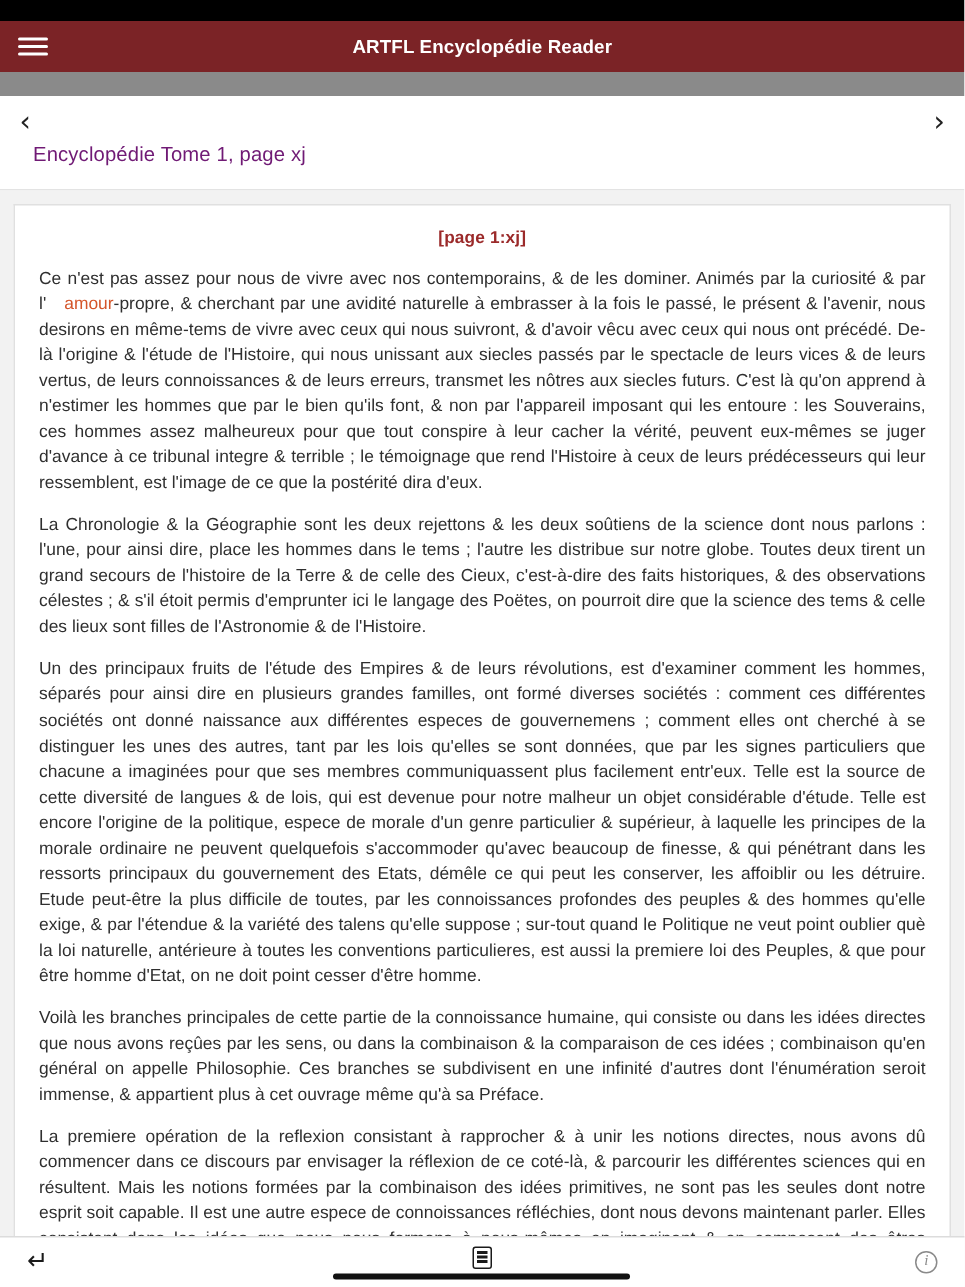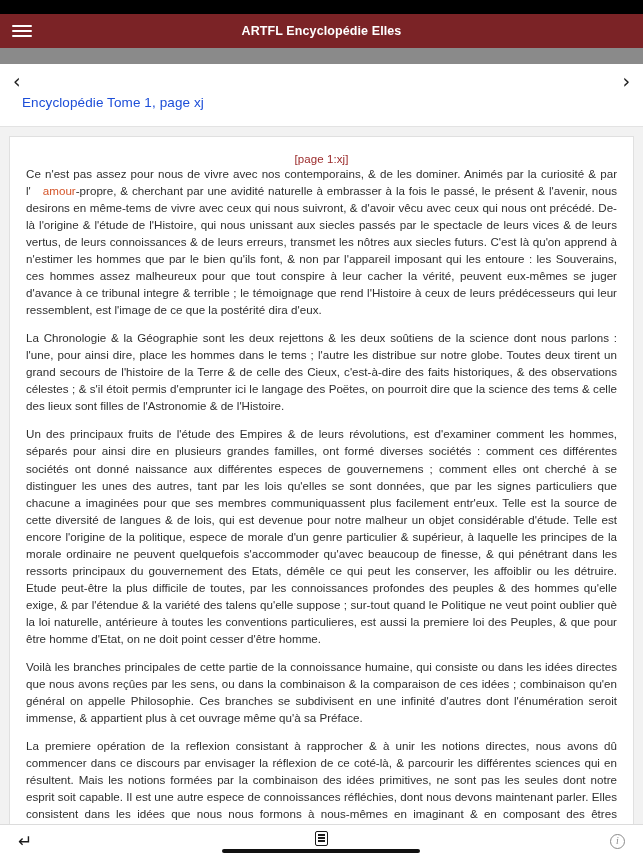--- a/index.html
+++ b/index.html
@@ -79,21 +79,21 @@
     font-family: "DejaVu Sans", sans-serif;
     user-select: none;
   }
   .nav-arrow.prev { left: 13px; }
   .nav-arrow.next { right: 13px; }
   .page-label {
     position: absolute;
     top: 31px;
     left: 22px;
     font-size: 13.5px;
-    color: #1d4ed8;
+    color: #701a75;
     letter-spacing: 0.1px;
   }
   .header-rule {
     height: 1px;
     background: #e3e3e3;
     width: 100%;
   }
 
   
   .content-wrap {
@@ -107,22 +107,23 @@
     border: 1px solid #e0e0e0;
     border-bottom: none;
     min-height: 740px;
     padding: 16px 16px 0 16px;
   }
 
   .page-marker {
     text-align: center;
     color: #9b2a2a;
     font-size: 11.5px;
-    margin-bottom: 0;
+    margin-bottom: 12px;
     letter-spacing: 0.1px;
+    font-weight: bold;
   }
 
   p.para {
     font-size: 11.6px;
     line-height: 1.47;
     color: #2f2f2f;
     text-align: justify;
     margin-bottom: 11px;
     letter-spacing: 0.01px;
   }
@@ -204,21 +205,21 @@
 <body>
 
 <div class="status-bar"></div>
 
 <div class="app-bar">
   <div class="hamburger">
     <span></span>
     <span></span>
     <span></span>
   </div>
-  <div class="app-title">ARTFL Encyclopédie Elles</div>
+  <div class="app-title">ARTFL Encyclopédie Reader</div>
 </div>
 
 <div class="gray-band"></div>
 
 <div class="page-header">
   <div class="nav-arrow prev">‹</div>
   <div class="nav-arrow next">›</div>
   <div class="page-label">Encyclopédie Tome 1, page xj</div>
 </div>
 <div class="header-rule"></div>

